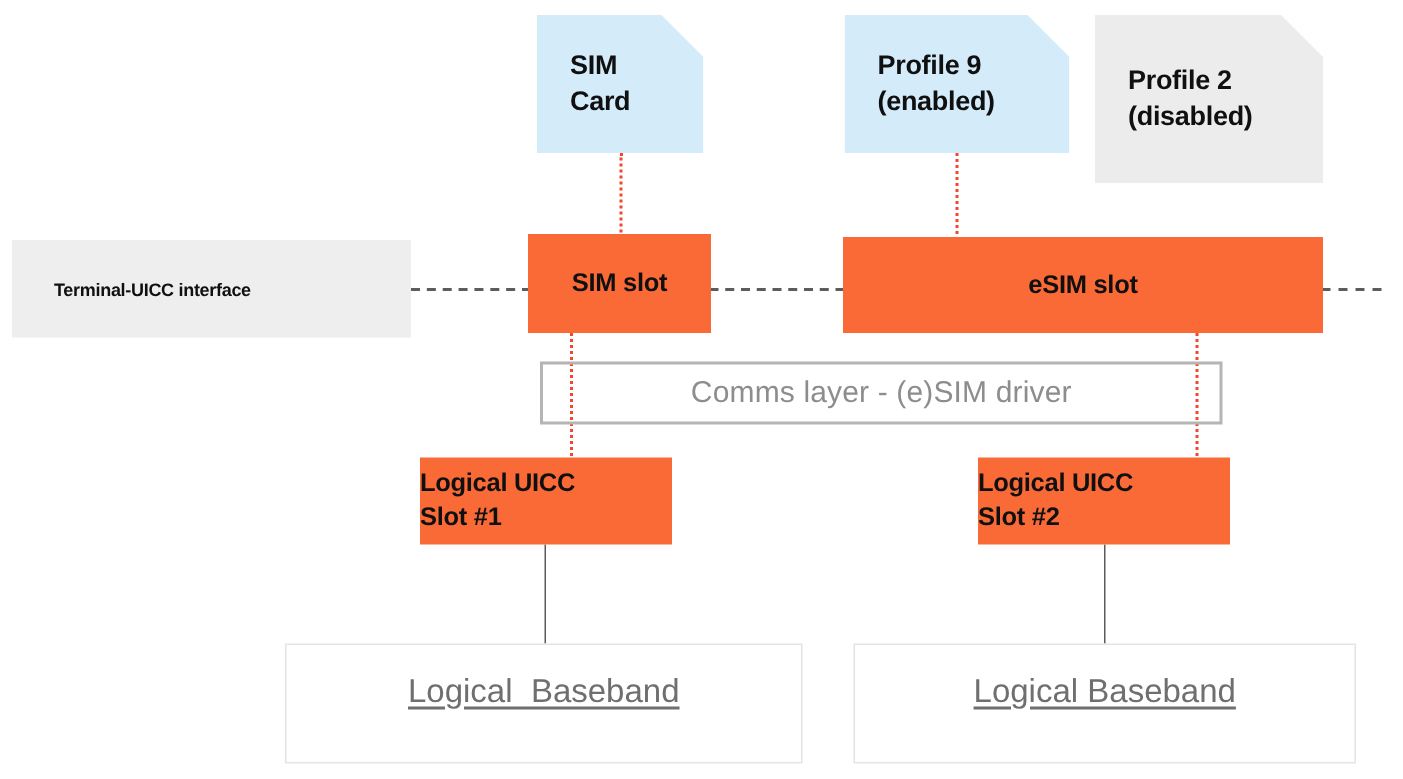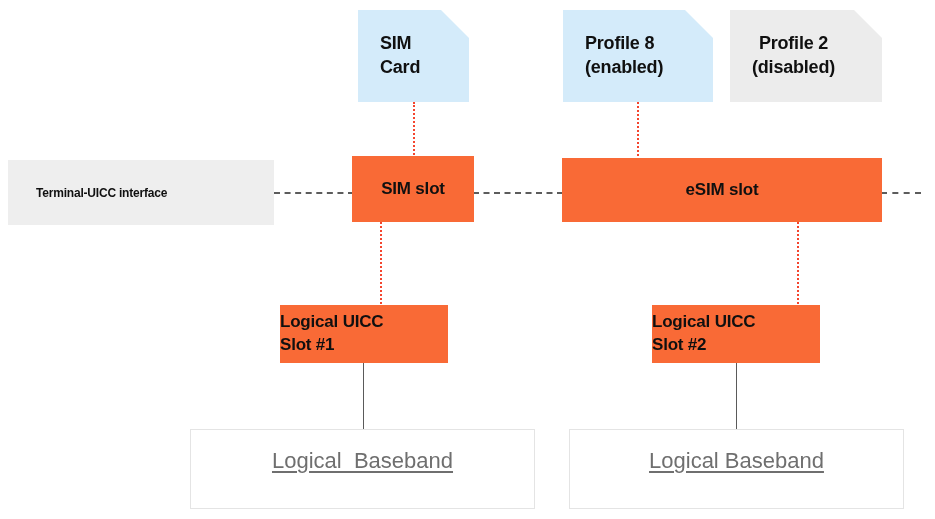--- a/index.html
+++ b/index.html
@@ -145,41 +145,44 @@
 
   <div class="v-solid" style="left:363px; top:363px; height:67px;"></div>
   <div class="v-solid" style="left:736px; top:363px; height:67px;"></div>
 
   <div class="node card card-blue" style="left:358px; top:10px; width:111px; height:92px;">
     <span class="card-text">SIM
 Card</span>
   </div>
 
   <div class="node card card-blue" style="left:563px; top:10px; width:150px; height:92px;">
-    <span class="card-text">Profile 8
+    <span class="card-text">Profile 9
 (enabled)</span>
   </div>
 
-  <div class="node card card-gray" style="left:730px; top:10px; width:152px; height:92px;text-align:center;">
+  <div class="node card card-gray" style="left:730px; top:10px; width:152px; height:112px;">
     <span class="card-text">Profile 2
 (disabled)</span>
   </div>
 
   <div class="node iface" style="left:8px; top:160px; width:266px; height:65px;">
     <span class="iface-text">Terminal-UICC interface</span>
   </div>
 
   <div class="node slot" style="left:562px; top:158px; width:320px; height:64px;">
     <span class="slot-text">eSIM slot</span>
   </div>
 
   <div class="node slot" style="left:352px; top:156px; width:122px; height:66px;">
     <span class="slot-text">SIM slot</span>
   </div>
 
+  <div class="node comms" style="left:360px; top:241px; width:455px; height:42px;">
+    <span class="comms-text">Comms layer - (e)SIM driver</span>
+  </div>
 
   <div class="node slot slot-left" style="left:280px; top:305px; width:168px; height:58px;">
     <span class="slot-text">Logical UICC
 Slot #1</span>
   </div>
 
   <div class="node slot slot-left" style="left:652px; top:305px; width:168px; height:58px;">
     <span class="slot-text">Logical UICC
 Slot #2</span>
   </div>

